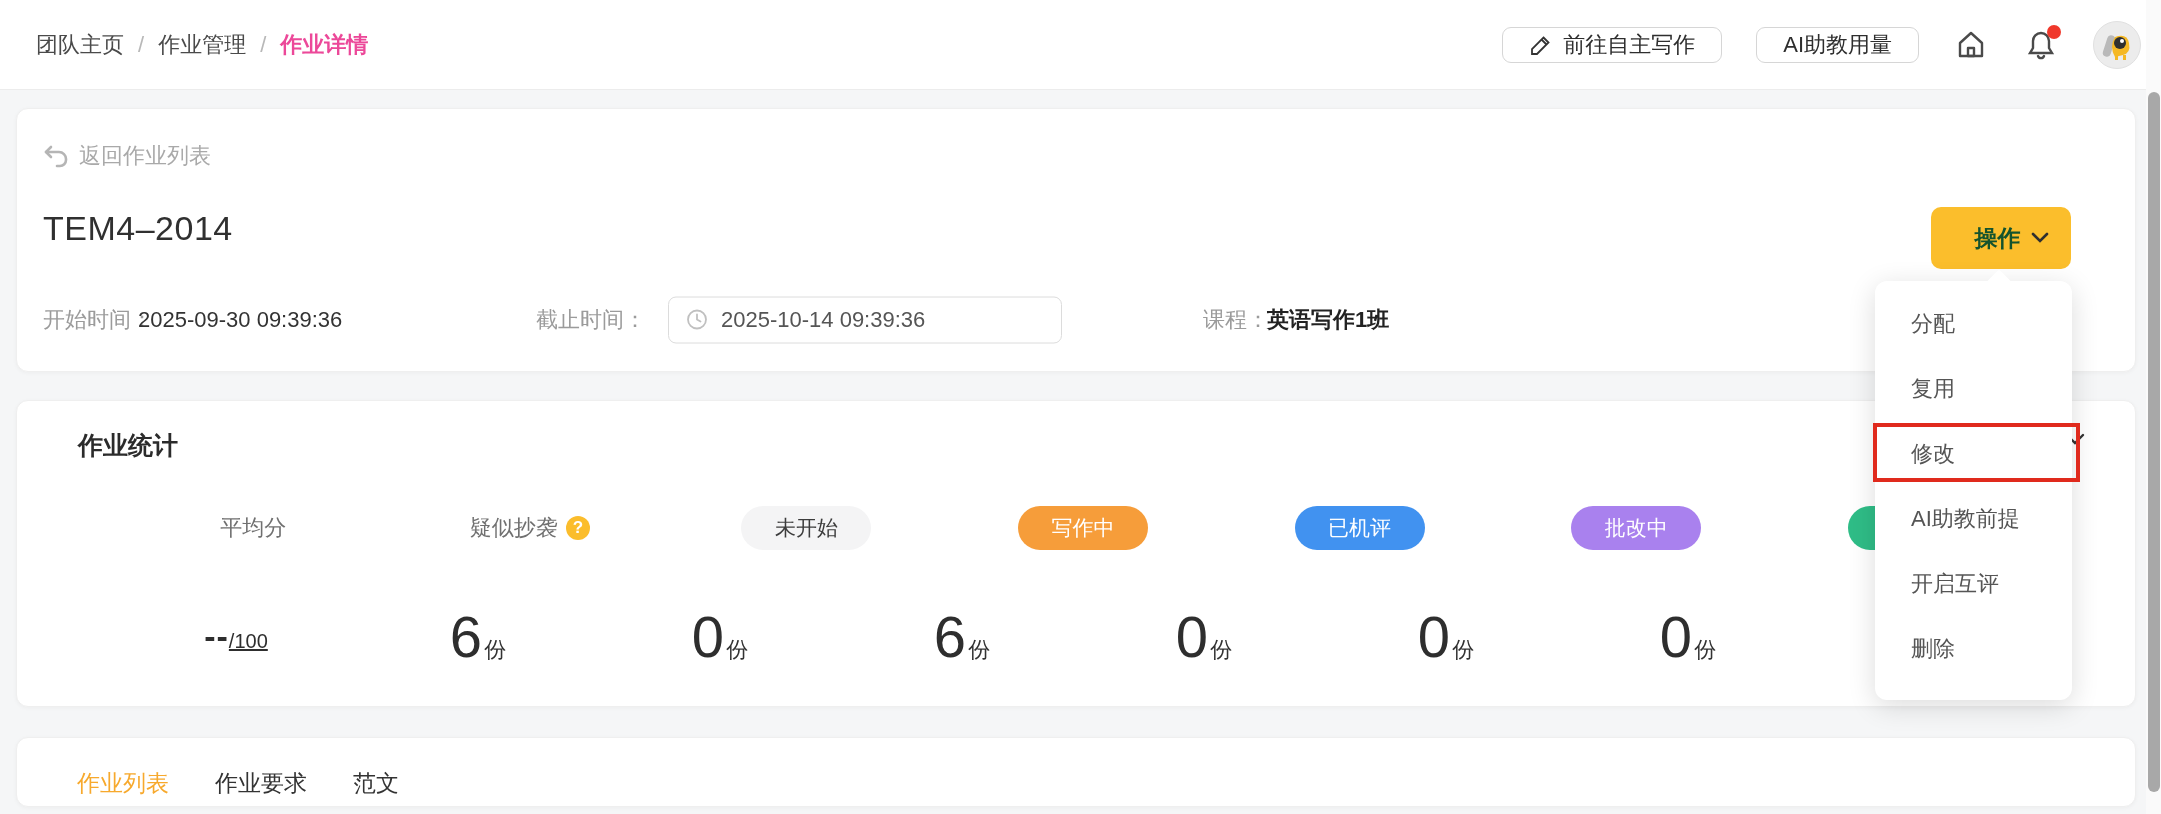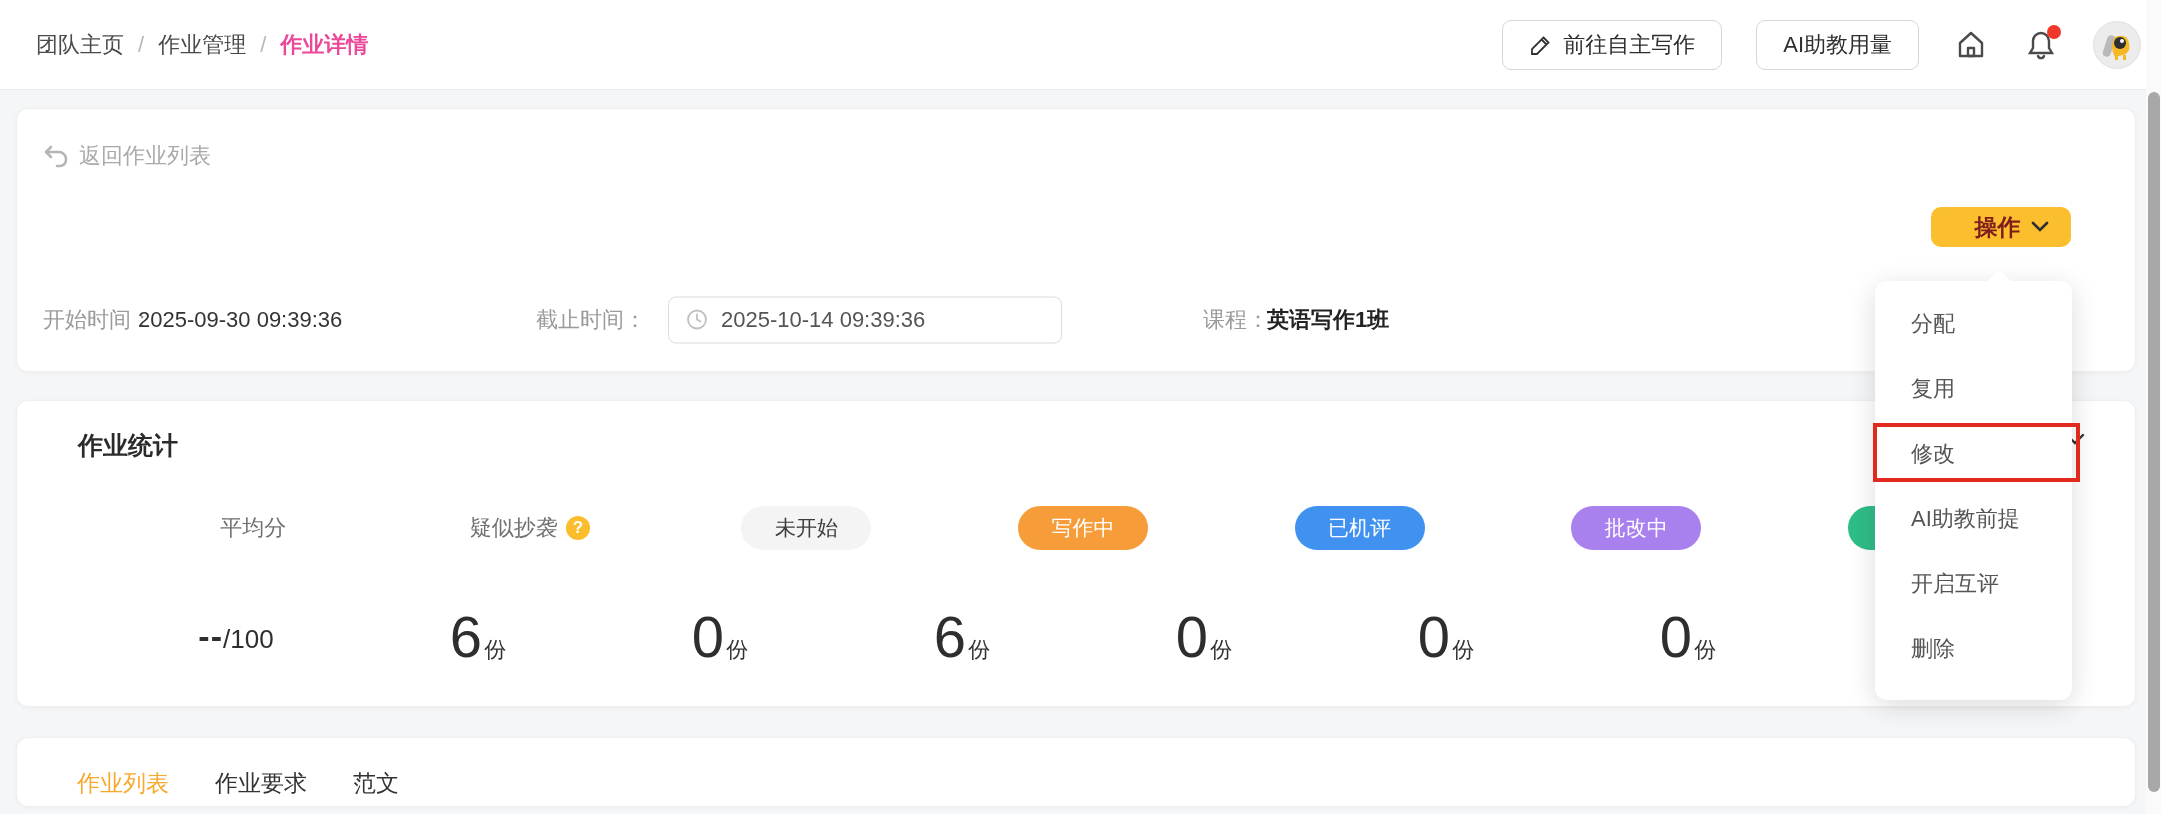--- a/index.html
+++ b/index.html
@@ -8,21 +8,21 @@
 
   
   .header { position:absolute; top:0; left:0; width:2161px; height:90px; background:#fff;
             border-bottom:1px solid #ececec; }
   .breadcrumb { position:absolute; left:36px; top:0; height:90px; display:flex; align-items:center;
                 gap:14px; font-size:22px; color:#4a4a4a; }
   .bc-sep { color:#b8b8b8; }
   .bc-current { color:#ec4899; font-weight:700; }
   .bc-link { cursor:pointer; }
   .header-actions { position:absolute; right:20px; top:0; height:90px; display:flex; align-items:center; gap:34px; }
-  .hbtn { display:inline-flex; align-items:center; justify-content:center; gap:10px; height:50px;
+  .hbtn { display:inline-flex; align-items:center; justify-content:center; gap:10px; height:36px;
           padding:0 26px; border:1px solid #d6d6d6; border-radius:9px; background:#fff;
           font-size:22px; color:#2e2e2e; font-family:inherit; cursor:pointer; }
   .icon-btn { width:36px; height:36px; display:inline-flex; align-items:center; justify-content:center;
               position:relative; cursor:pointer; }
   .bell-dot { position:absolute; top:-2px; right:-2px; width:14px; height:14px; border-radius:50%;
               background:#f0382b; }
   .avatar { width:48px; height:48px; border-radius:50%; background:#ececec; border:1px solid #e0e0e0;
             display:flex; align-items:center; justify-content:center; overflow:hidden; cursor:pointer; }
 
   
@@ -38,22 +38,22 @@
   .assignment-title { position:absolute; top:100px; left:26px; font-size:34px; font-weight:400;
                       color:#303030; letter-spacing:.5px; }
   .info-row { position:absolute; top:187px; left:0; right:0; height:47px; font-size:22px; }
   .info-row > * { position:absolute; top:50%; transform:translateY(-50%); white-space:nowrap; }
   .lbl { color:#9b9b9b; }
   .val { color:#333; }
   .val-bold { color:#222; font-weight:700; }
   .date-input { left:651px; width:394px; height:47px; border:1px solid #dcdcdc; border-radius:8px;
                 background:#fff; display:flex; align-items:center; gap:12px; padding:0 16px;
                 color:#555; cursor:text; }
-  .action-btn { position:absolute; top:98px; right:64px; width:140px; height:40px; border:none;
-                border-radius:10px; background:#fbbe2c; color:#7f1d1d; font-size:23px; font-weight:700;
+  .action-btn { position:absolute; top:98px; right:64px; width:140px; height:62px; border:none;
+                border-radius:10px; background:#fbbe2c; color:#14532d; font-size:23px; font-weight:700;
                 font-family:inherit; display:inline-flex; align-items:center; justify-content:center;
                 gap:10px; cursor:pointer;padding-left:21px; }
 
   
   .stats-title { position:absolute; top:28px; left:26px; font-size:25px; font-weight:700; color:#2b2b2b;margin-left:35px; }
   .stats-chevron { position:absolute; top:32px; right:50px; cursor:pointer; }
   .stats-row { position:absolute; left:98px; width:1936px; display:flex; }
   .stats-labels { top:100px; height:54px; }
   .stats-values { top:196px; height:78px; }
   .stat-col { flex:1 1 0; display:flex; align-items:center; justify-content:center; }
@@ -65,21 +65,21 @@
   .pill-blue   { background:#4192f0; }
   .pill-purple { background:#a981ee; }
   .pill-green  { background:#2fbd87; }
   .help-badge { width:24px; height:24px; border-radius:50%; background:#fbbd2c; color:#fff;
                 font-size:17px; font-weight:700; display:inline-flex; align-items:center;
                 justify-content:center; cursor:pointer; }
   .stat-value { display:flex; align-items:baseline; }
   .num { font-size:58px; color:#2e2e2e; letter-spacing:-1px; }
   .num-dash { font-size:34px; font-weight:700; color:#2e2e2e; letter-spacing:1px; }
   .suffix { font-size:22px; color:#333; margin-left:3px; }
-  .suffix-score { font-size:26px; color:#2e2e2e; }
+  .suffix-score { font-size:20px; color:#2e2e2e;text-decoration:underline; }
 
   
   .tabs { position:absolute; top:30px; left:40px; display:flex; gap:46px; font-size:23px; color:#333;margin-left:20px; }
   .tab { cursor:pointer; }
   .tab-active { color:#f7a92d; }
 
   
   .dropdown { position:absolute; left:1875px; top:281px; width:197px; height:419px; background:#fff;
               border-radius:12px; box-shadow:0 6px 28px rgba(0,0,0,.14); padding-top:10px; z-index:60; }
   .dd-arrow { position:absolute; top:-8px; left:115px; width:18px; height:18px; background:#fff;
@@ -151,20 +151,21 @@
   <div class="back-link">
     <span>
       <svg width="26" height="24" viewBox="0 0 26 24" fill="none" stroke="#b5b5b5" stroke-width="2.6" stroke-linecap="round" stroke-linejoin="round">
         <path d="M8 3 L3 8 L8 13"></path>
         <path d="M3 8 H16 a7 7 0 0 1 7 7 v1 a6 6 0 0 1 -6 6 h-3"></path>
       </svg>
     </span>
     <span>返回作业列表</span>
   </div>
 
+  <div class="assignment-title">TEM4–2014</div>
 
   <div class="info-row">
     <span class="lbl" style="left:26px">开始时间：</span>
     <span class="val" style="left:121px">2025-09-30 09:39:36</span>
     <span class="lbl" style="left:519px">截止时间：</span>
     <div class="date-input">
       <span>
         <svg width="24" height="24" viewBox="0 0 24 24" fill="none" stroke="#c0c0c0" stroke-width="1.8" stroke-linecap="round">
           <circle cx="12" cy="12" r="9"></circle>
             <path d="M12 7 v5 l3.5 2"></path>

